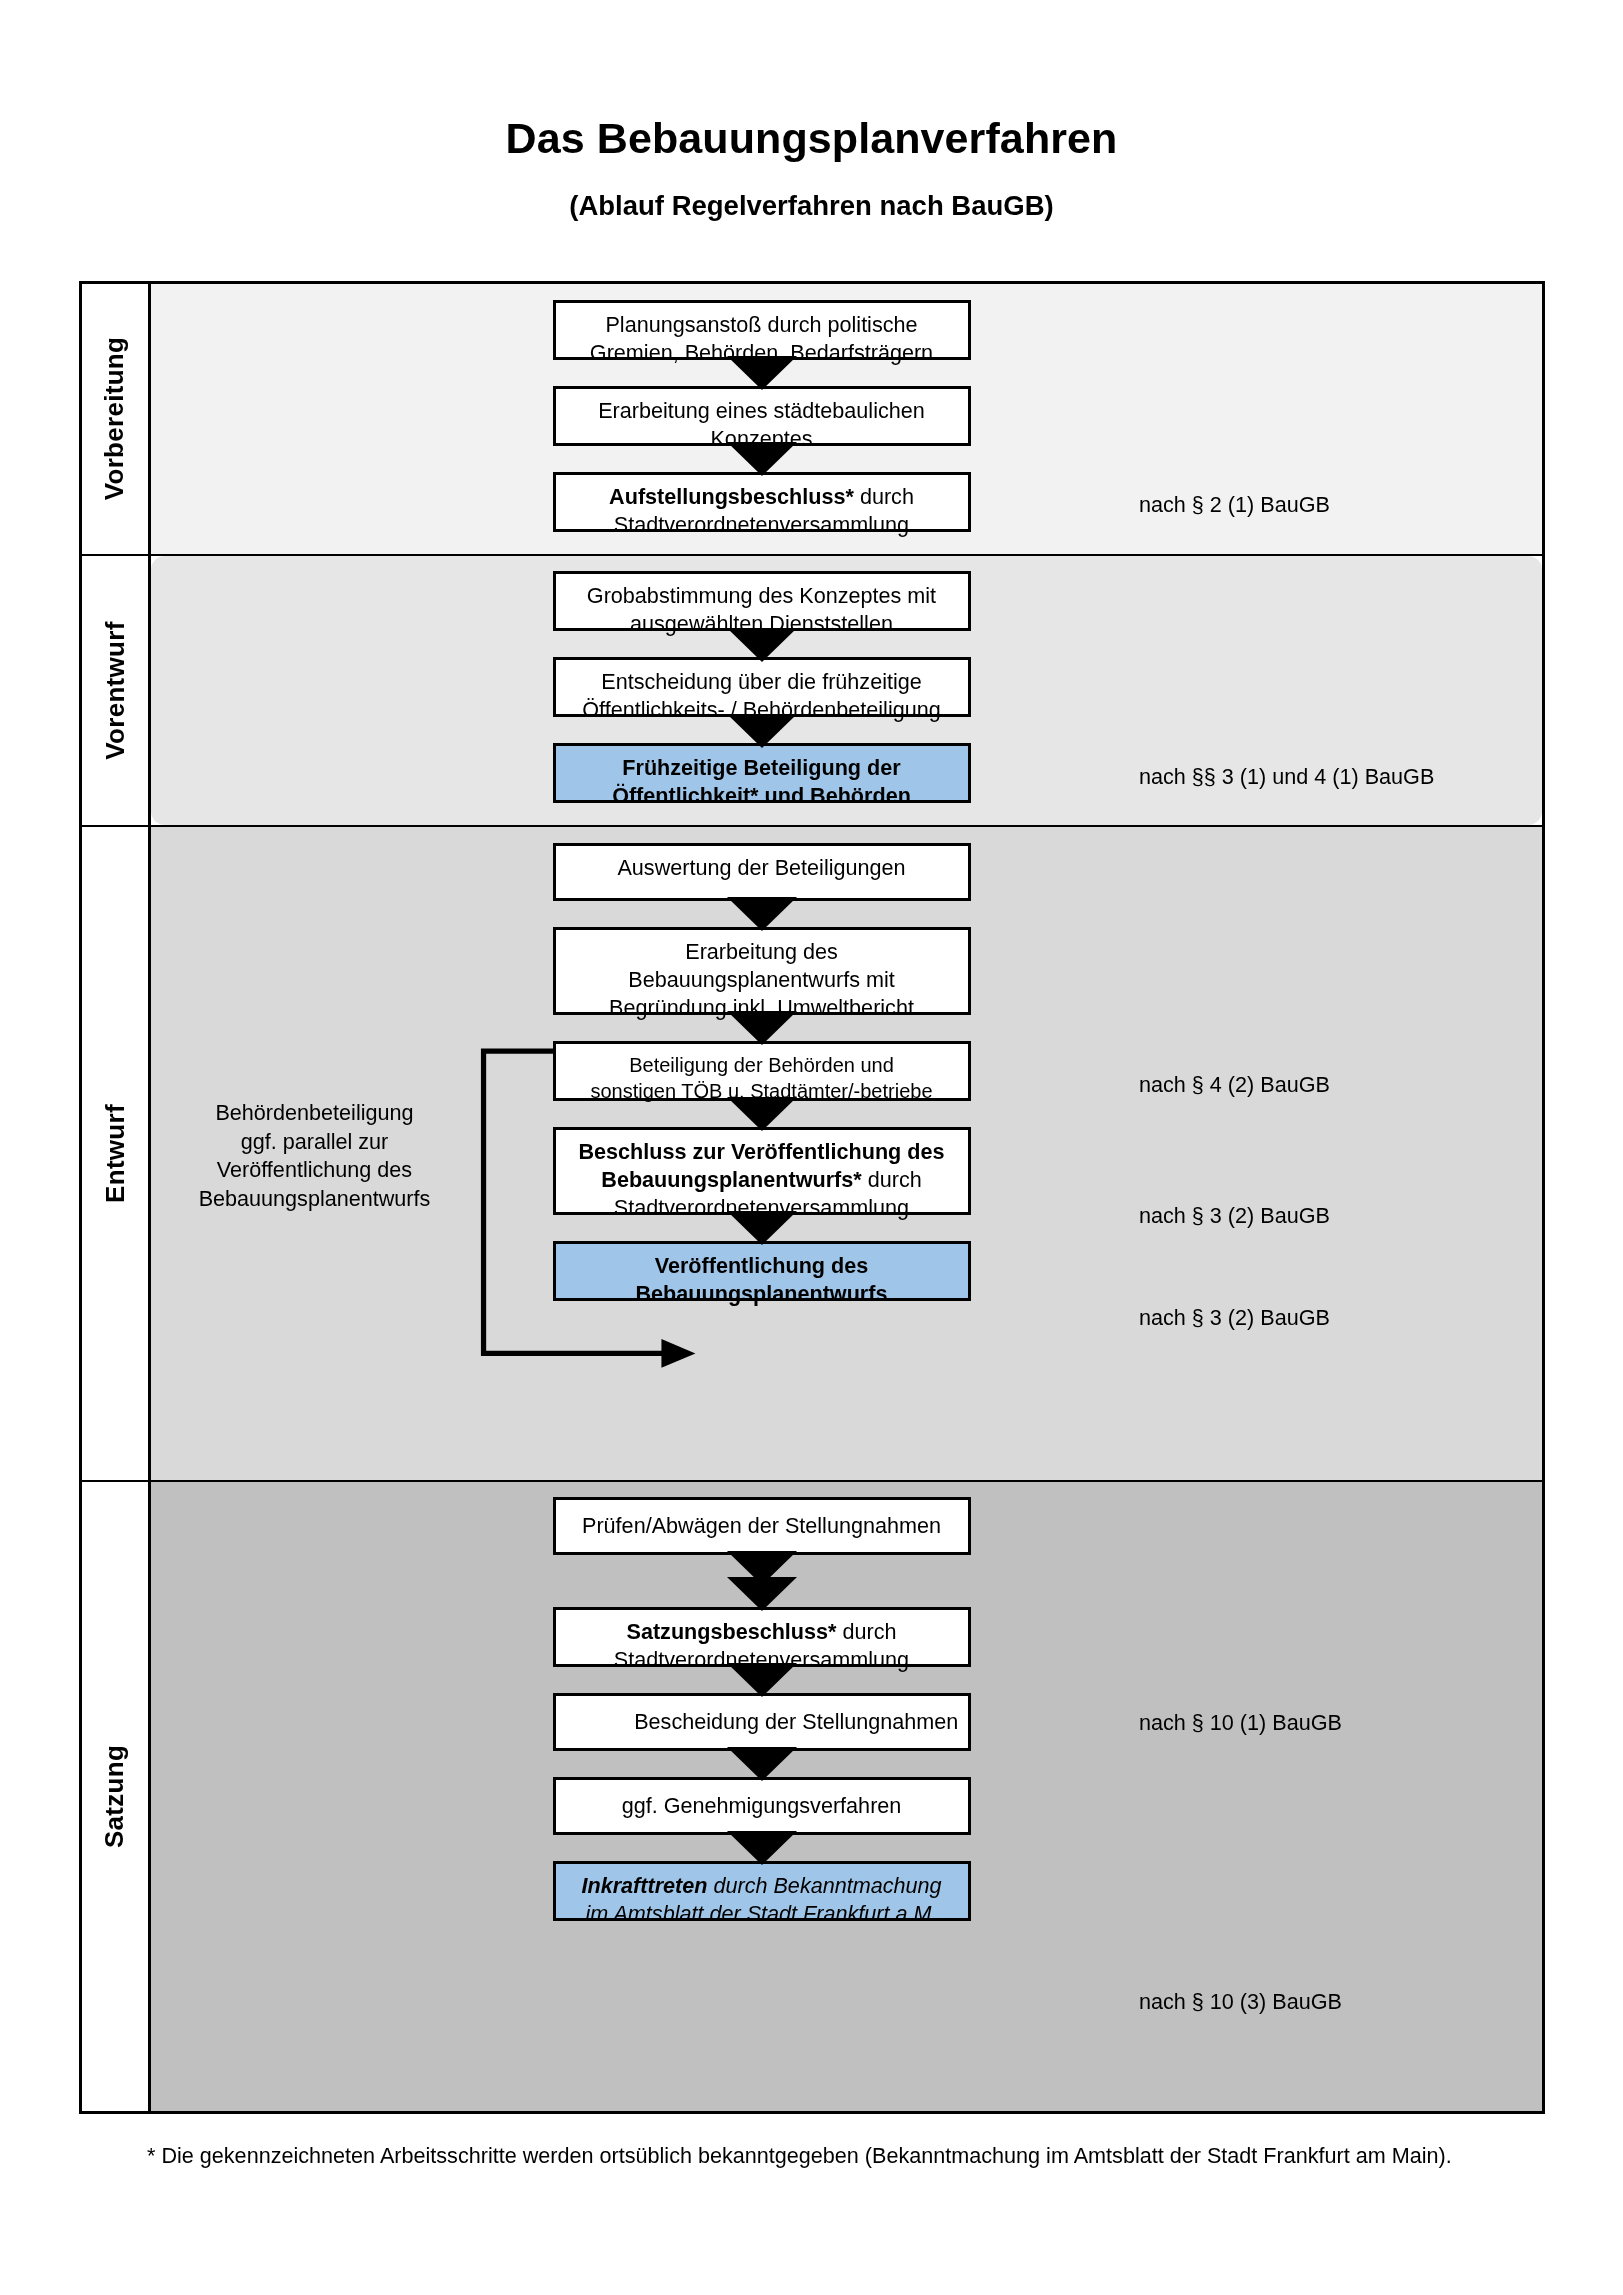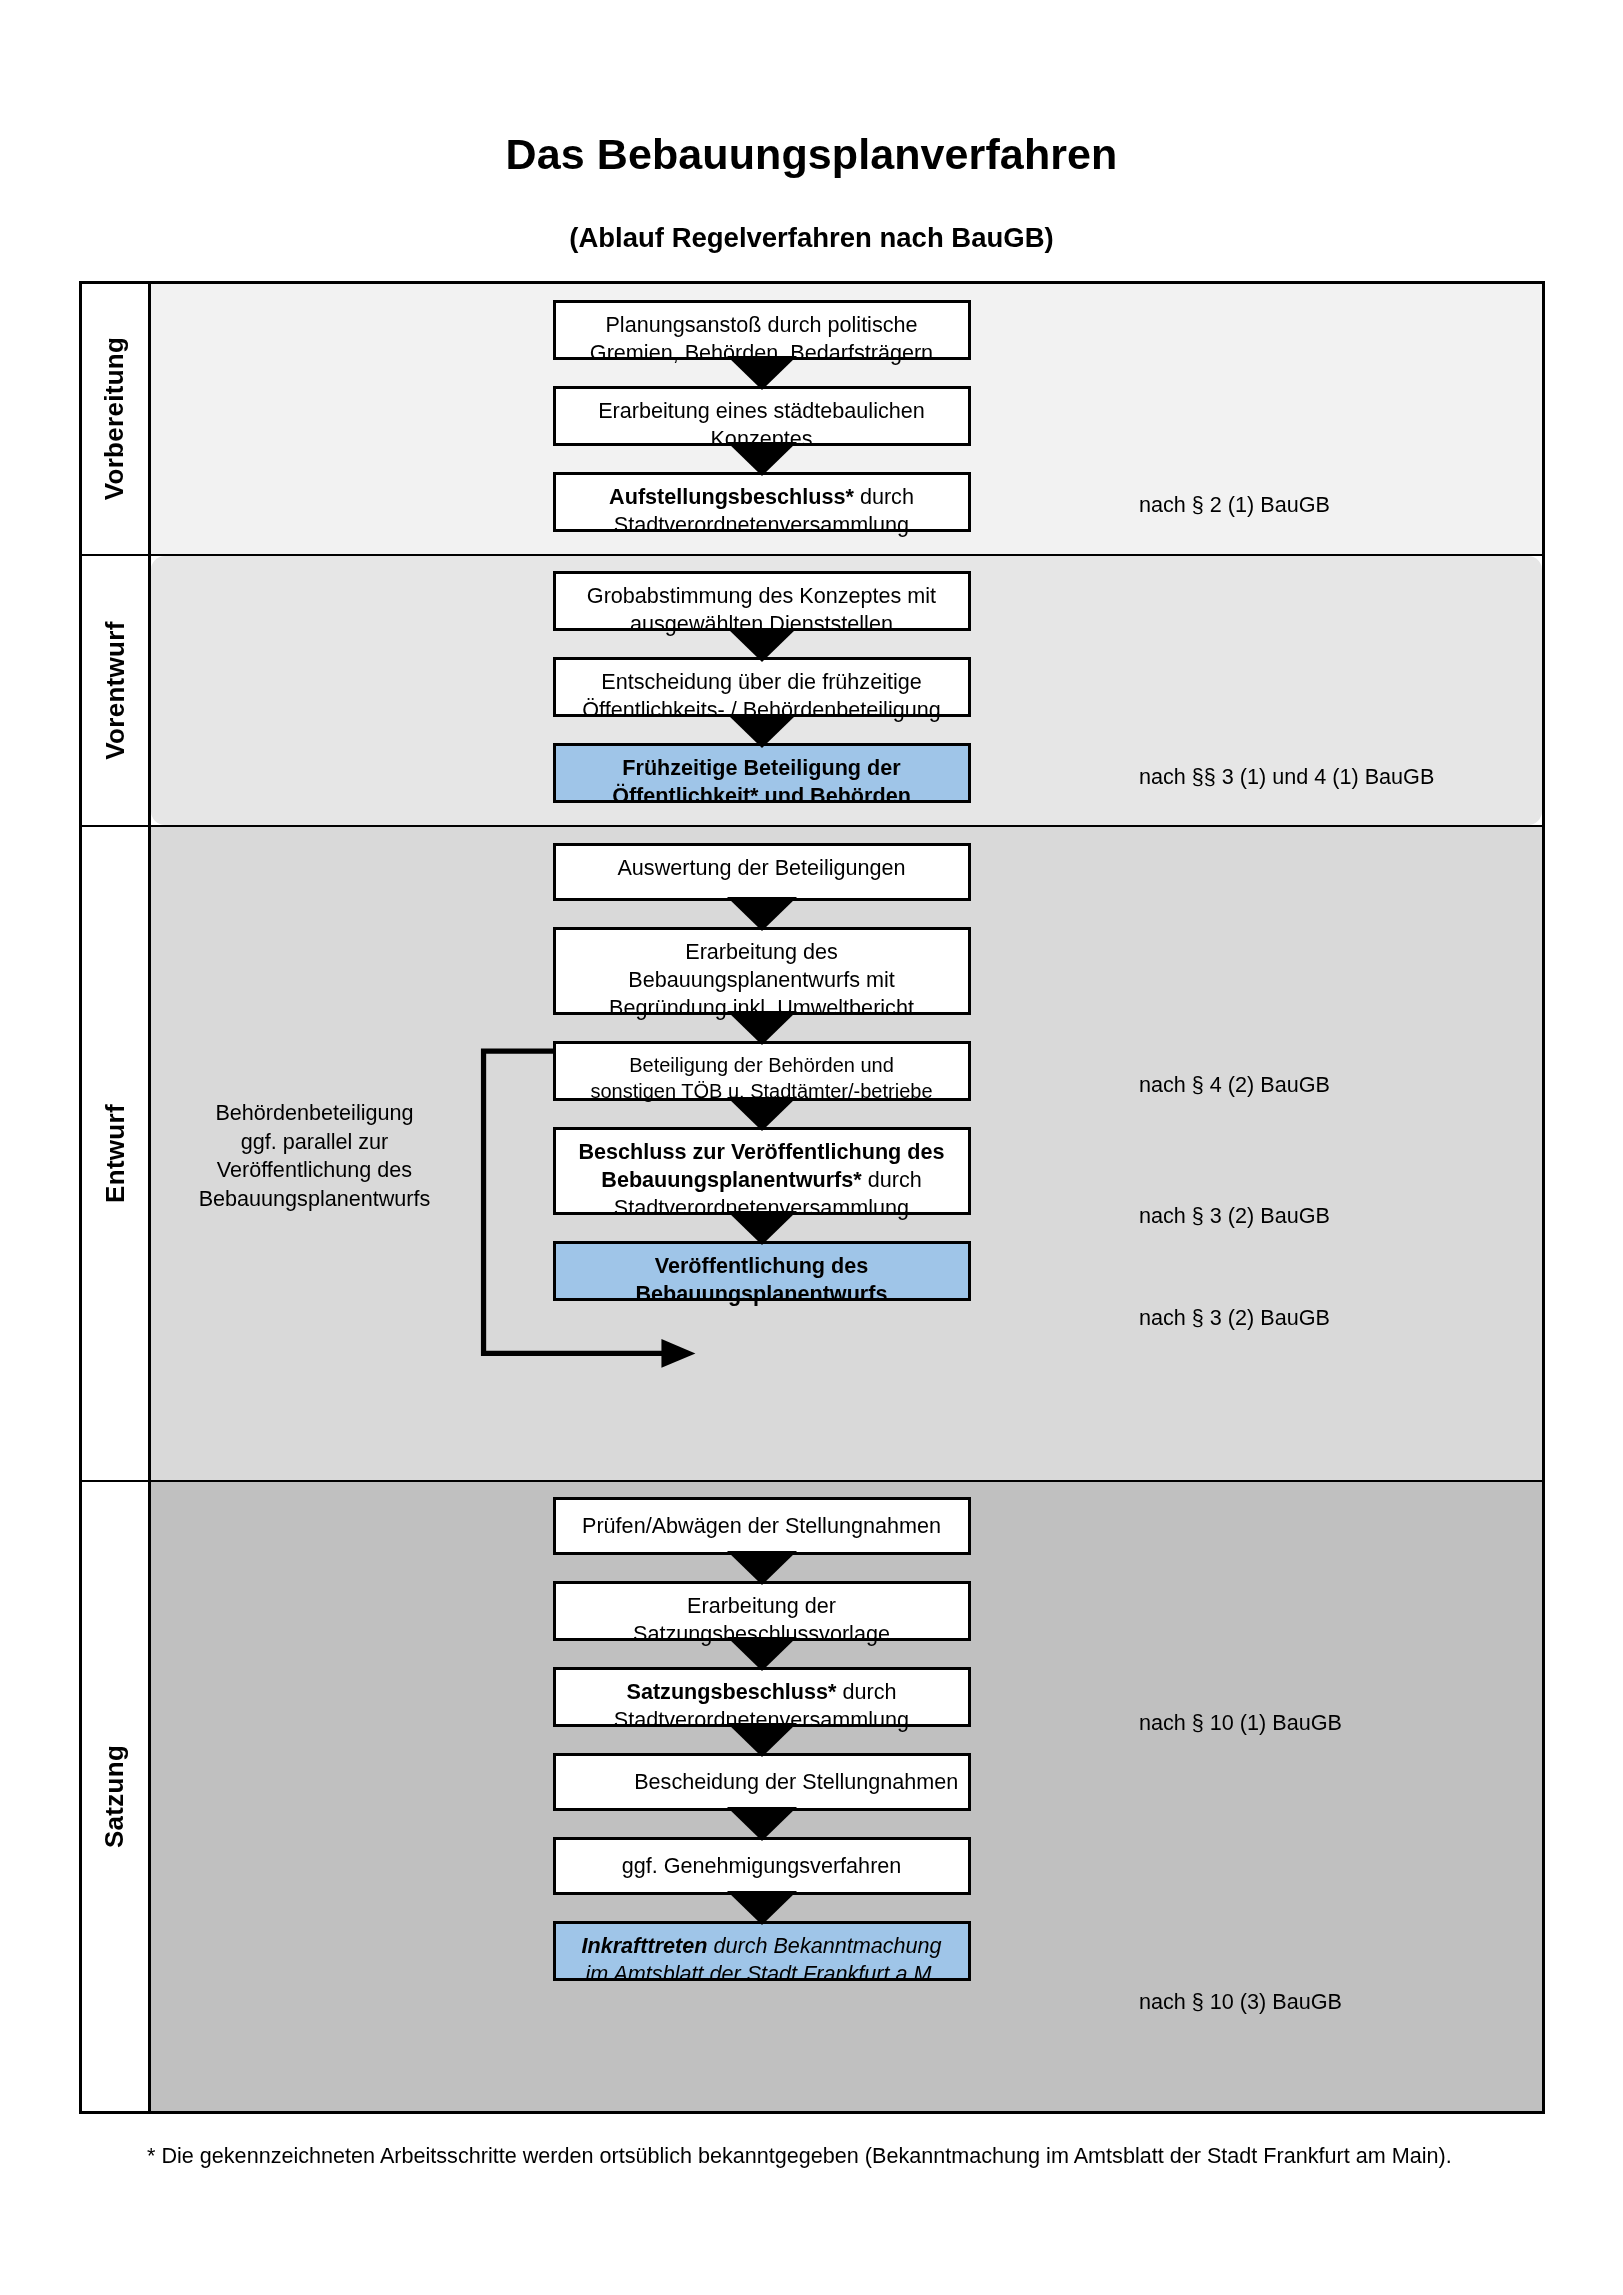--- a/index.html
+++ b/index.html
@@ -18,21 +18,21 @@
 
   
   .header {
     text-align: center;
     padding-top: 115px;
   }
   .doc-title {
     font-size: 43px;
     font-weight: bold;
     letter-spacing: 0.1px;
-    margin: 16px;
+    margin: 0;
     line-height: 1.1;
   }
   .doc-subtitle {
     font-size: 27.5px;
     font-weight: bold;
     margin: 0;
     padding-top: 29px;
     line-height: 1.1;
   }
 
@@ -286,24 +286,20 @@
     <div class="phase-label-cell">
       <span class="phase-label-text">Satzung</span>
     </div>
     <div class="phase-body">
 
       <div class="flow-col" style="top:15.7px;">
         <div class="step-box" style="height:58px; display:flex; align-items:center; justify-content:center;">
           <div>Prüfen/Abwägen der Stellungnahmen</div>
         </div>
         <div class="arrow-gap"></div>
-        <div class="step-box" style="height:60px;">
-          <div>Erarbeitung der</div>
-          <div>Satzungsbeschlussvorlage</div>
-        </div>
         <div class="arrow-gap"></div>
         <div class="step-box" style="height:60px;">
           <div><span class="b">Satzungsbeschluss*</span><span> durch</span></div>
           <div>Stadtverordnetenversammlung</div>
         </div>
         <div class="arrow-gap"></div>
         <div class="step-box" style="height:58px; display:flex; align-items:center; justify-content:flex-end;">
           <div>Bescheidung der Stellungnahmen</div>
         </div>
         <div class="arrow-gap"></div>

